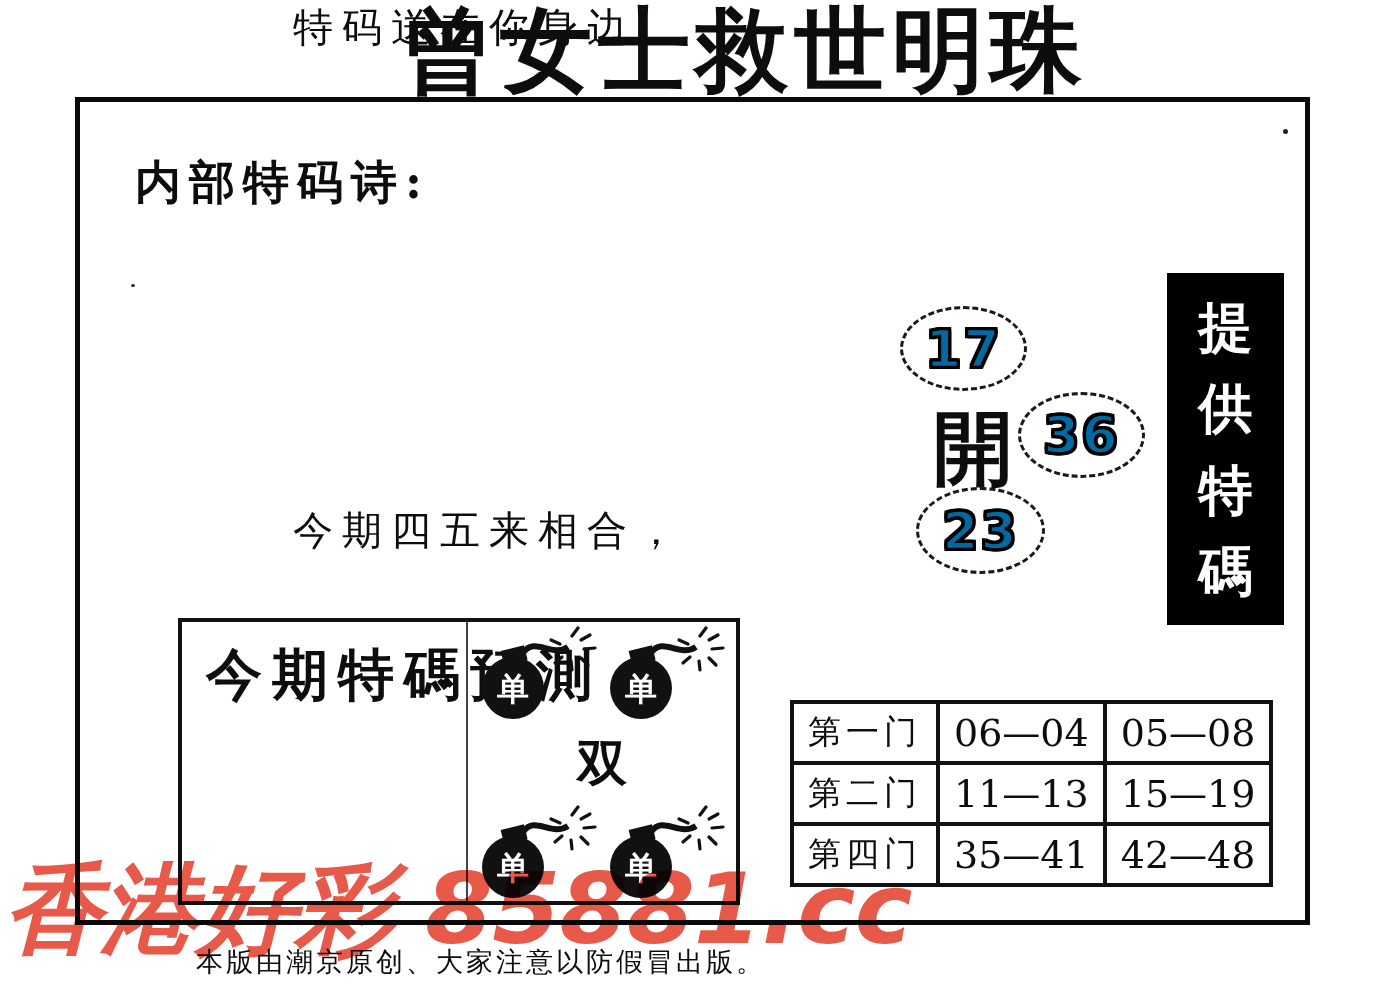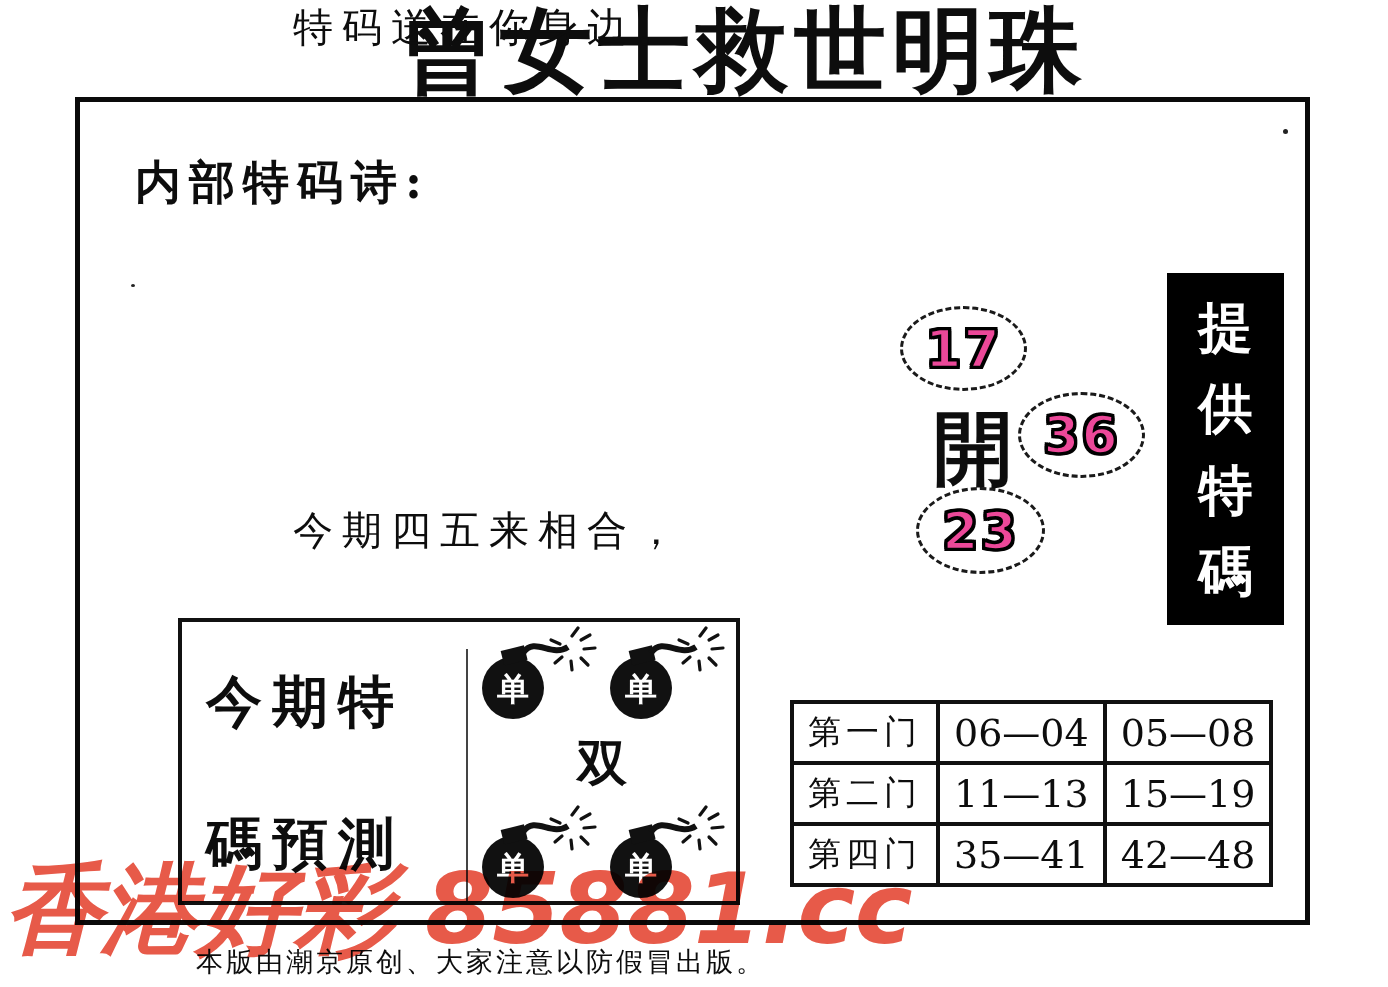--- a/index.html
+++ b/index.html
@@ -67,21 +67,21 @@
     border: 3px dashed #1a1a1a;
     border-radius: 50%;
     display: flex;
     align-items: center;
     justify-content: center;
   }
   .num-circle .num {
     font-family: "DejaVu Sans", "Liberation Sans", sans-serif;
     font-size: 52px;
     font-weight: bold;
-    color: #ec4899;
+    color: #0369a1;
     -webkit-text-stroke: 2.5px #000;
     text-shadow:
       -2px -2px 0 #000, 2px -2px 0 #000,
       -2px  2px 0 #000, 2px  2px 0 #000,
       -2px  0   0 #000, 2px  0   0 #000,
        0   -2px 0 #000, 0    2px 0 #000;
     letter-spacing: 2px;
   }
   .circle-top    { left: 900px; top: 306px; width: 127px; height: 85px; }
   .circle-left   { left: 806px; top: 400px; width: 126px; height: 87px; }
@@ -117,24 +117,22 @@
     position: absolute;
     left: 178px; top: 618px;
     width: 562px; height: 287px;
     border: 4px solid #111;
     display: flex;
   }
   .pred-label-cell {
     width: 286px;
     border-right: 2px solid #444;
     display: flex;
-    flex-direction: column;
     justify-content: space-between;
     padding: 16px 8px 18px 24px;
-    margin-top: 27px;
   }
   .pred-label {
     font-size: 56px;
     font-weight: bold;
     letter-spacing: 10px;
     white-space: nowrap;
   }
   .pred-result-cell {
     flex: 1;
     display: flex;

